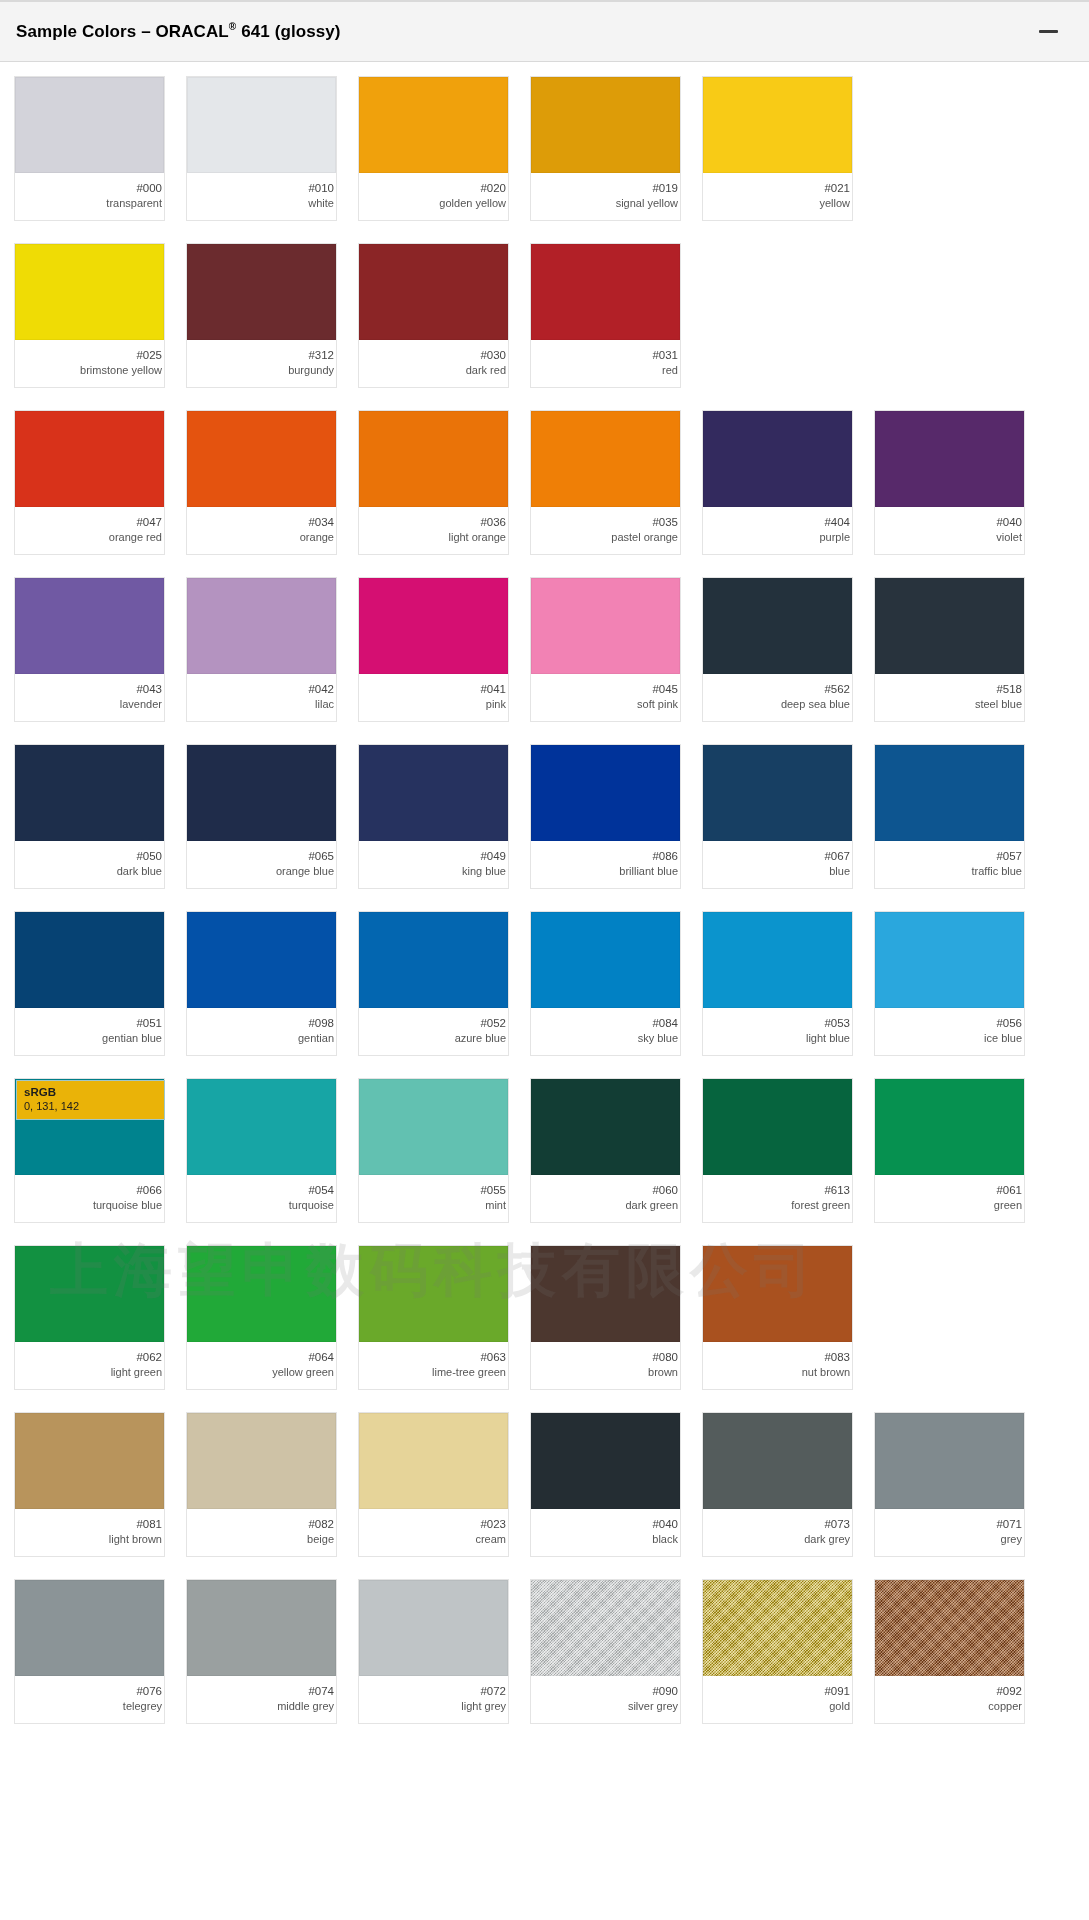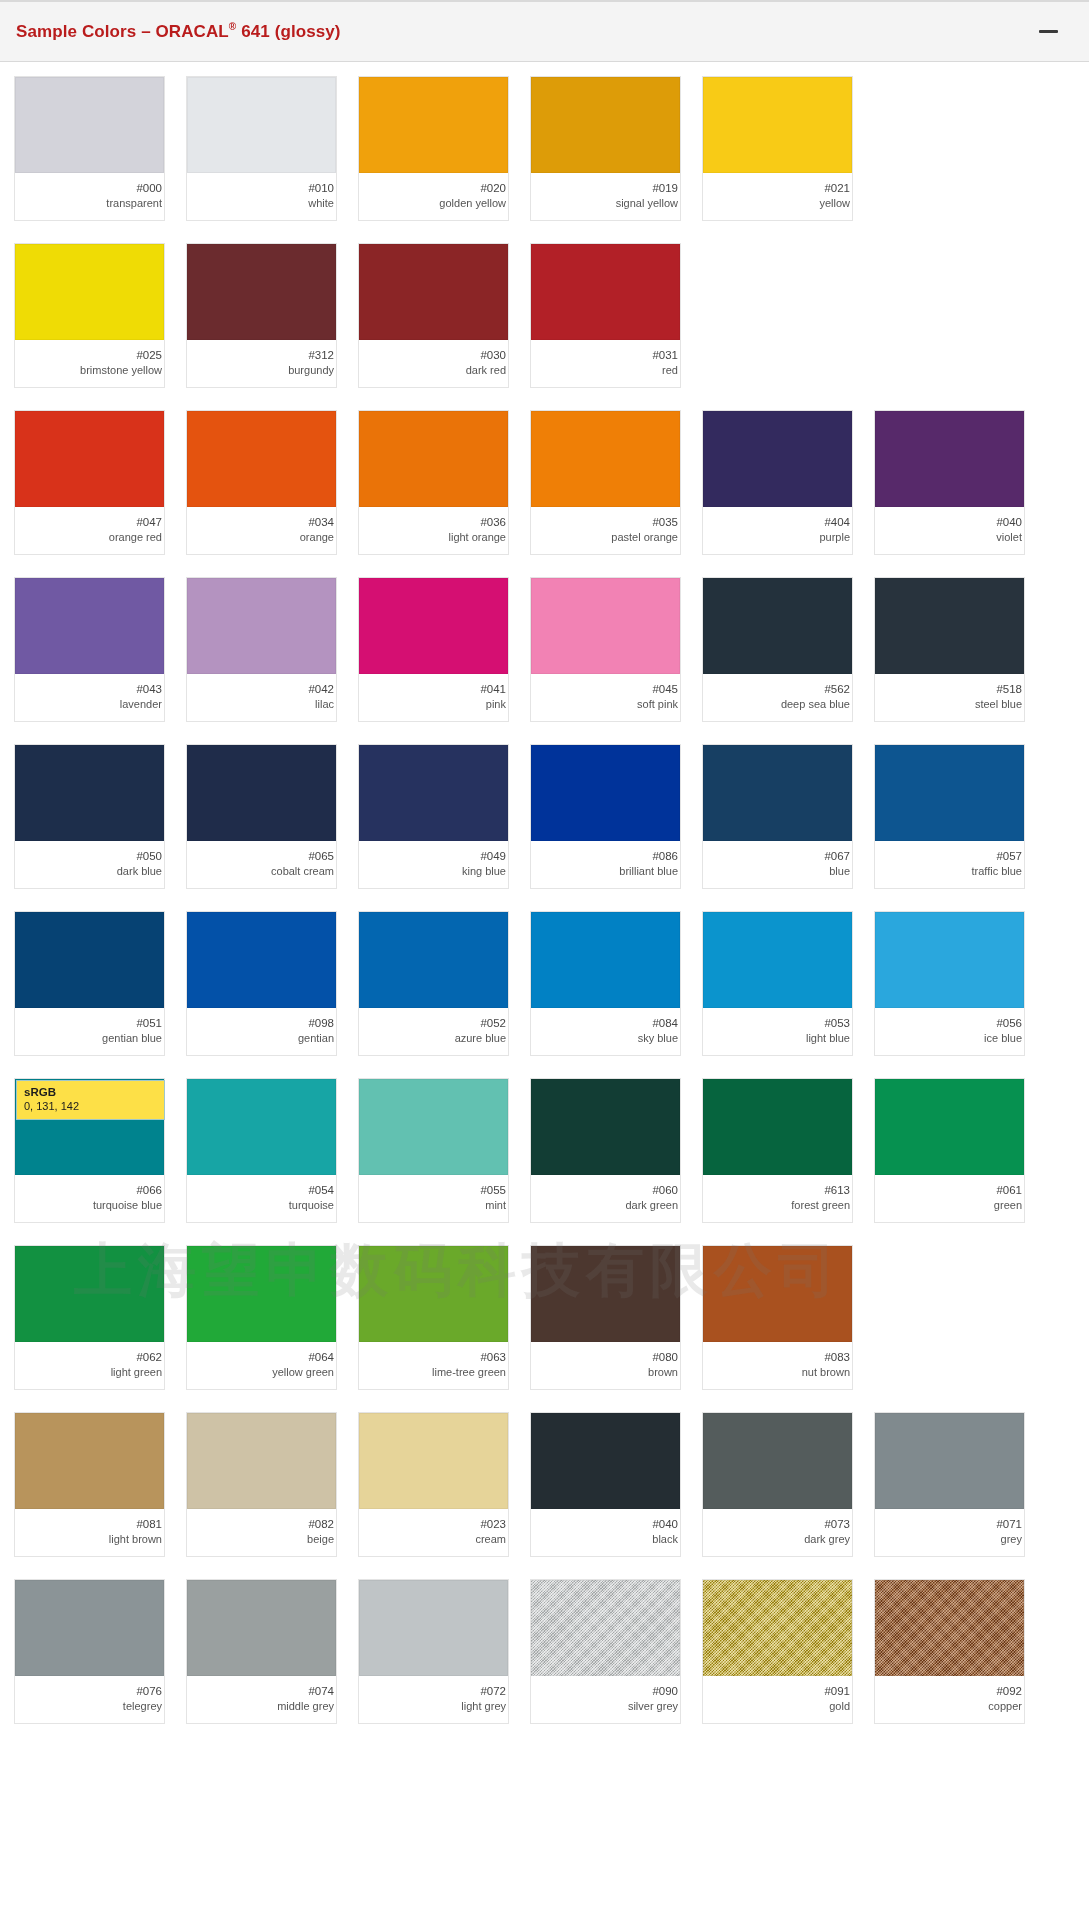--- a/index.html
+++ b/index.html
@@ -20,21 +20,21 @@
     border-top: 2px solid #d9d9d9;
     border-bottom: 1px solid #d9d9d9;
     display: flex;
     align-items: center;
     justify-content: space-between;
     padding: 0 26px 0 16px;
   }
   #panel-title {
     font-size: 17px;
     font-weight: bold;
-    color: #b91c1c;
+    color: #000000;
     letter-spacing: 0.1px;
     white-space: nowrap;
   }
   #panel-title sup {
     font-size: 10px;
     vertical-align: super;
   }
   #minimize-button {
     width: 30px;
     height: 30px;
@@ -109,21 +109,21 @@
       repeating-linear-gradient(45deg, rgba(255,210,160,.35) 0 1px, rgba(0,0,0,.10) 1px 2px),
       #8a4a1f;
   }
 
   
   #srgb-tooltip {
     position: absolute;
     left: 1px;
     top: 1px;
     width: 149px;
-    background: #fde047;
+    background: #eab308;
     border: 1px solid #9fc7c9;
     padding: 4px 6px 5px 7px;
     z-index: 6;
     text-align: left;
   }
   #srgb-tooltip .srgb-label {
     font-size: 11.5px;
     font-weight: bold;
     color: #1d1d1d;
     line-height: 14px;
@@ -141,21 +141,20 @@
     top: 1232px;
     width: 1000px;
     font-size: 58px;
     font-weight: bold;
     color: rgba(120,120,120,0.16);
     letter-spacing: 6px;
     white-space: nowrap;
     pointer-events: none;
     z-index: 4;
     font-family: "DejaVu Sans", sans-serif;
-    margin-left: 24px;
   }
 </style>
 </head>
 <body>
 
 <div id="panel-header">
   <div id="panel-title">
     <span>Sample Colors – ORACAL</span><sup>®</sup><span> 641 (glossy)</span>
   </div>
   <div id="minimize-button">
@@ -324,21 +323,21 @@
         <div class="swatch-chip has-border" style="background: rgb(29, 46, 75);"></div>
         <div class="swatch-meta">
           <div class="swatch-code">#050</div>
           <div class="swatch-name">dark blue</div>
         </div>
       </div>
       <div class="swatch-card">
         <div class="swatch-chip has-border" style="background: rgb(31, 44, 74);"></div>
         <div class="swatch-meta">
           <div class="swatch-code">#065</div>
-          <div class="swatch-name">cobalt cream</div>
+          <div class="swatch-name">orange blue</div>
         </div>
       </div>
       <div class="swatch-card">
         <div class="swatch-chip has-border" style="background: rgb(38, 50, 95);"></div>
         <div class="swatch-meta">
           <div class="swatch-code">#049</div>
           <div class="swatch-name">king blue</div>
         </div>
       </div>
       <div class="swatch-card">

